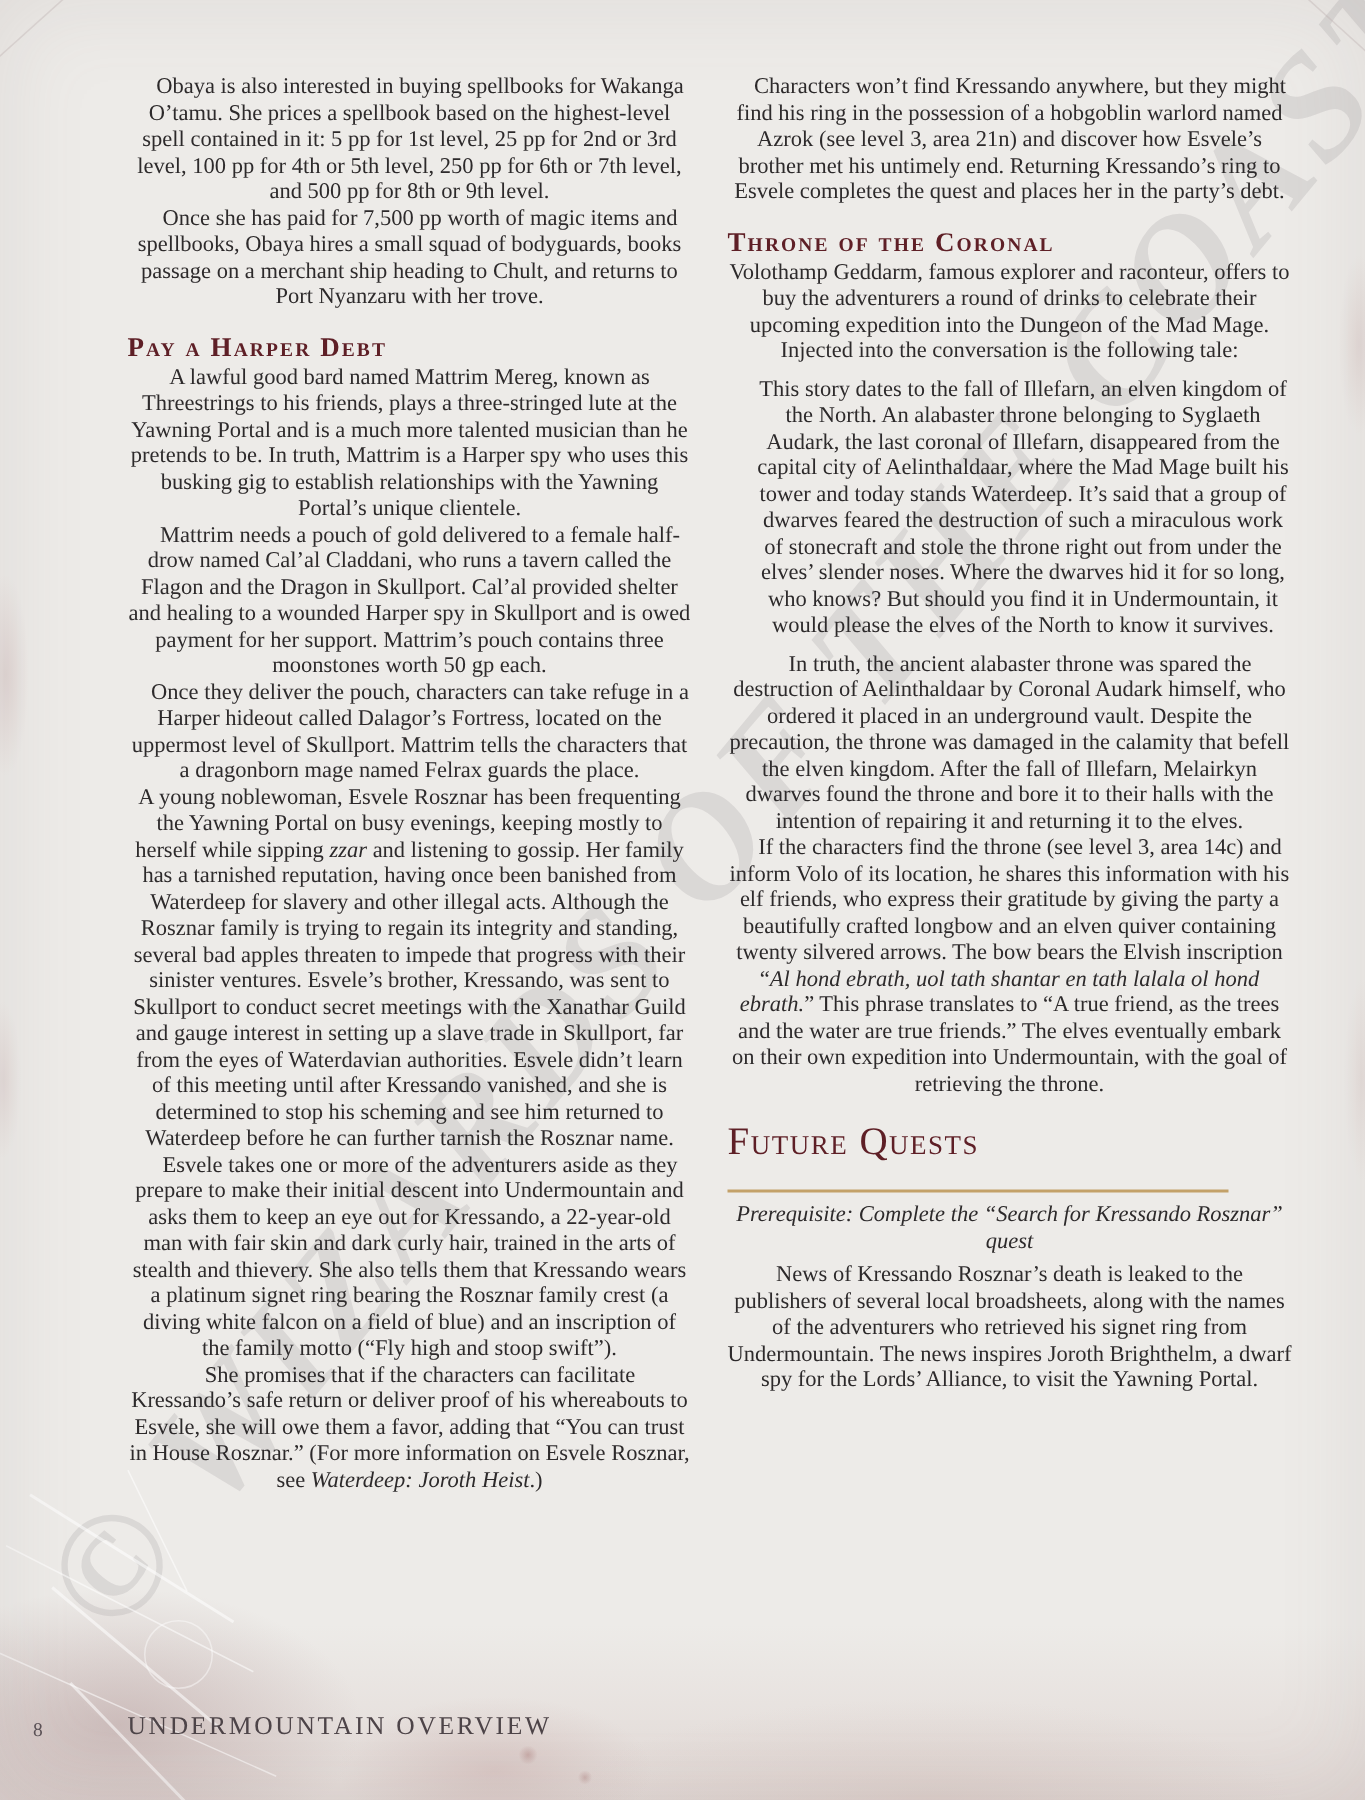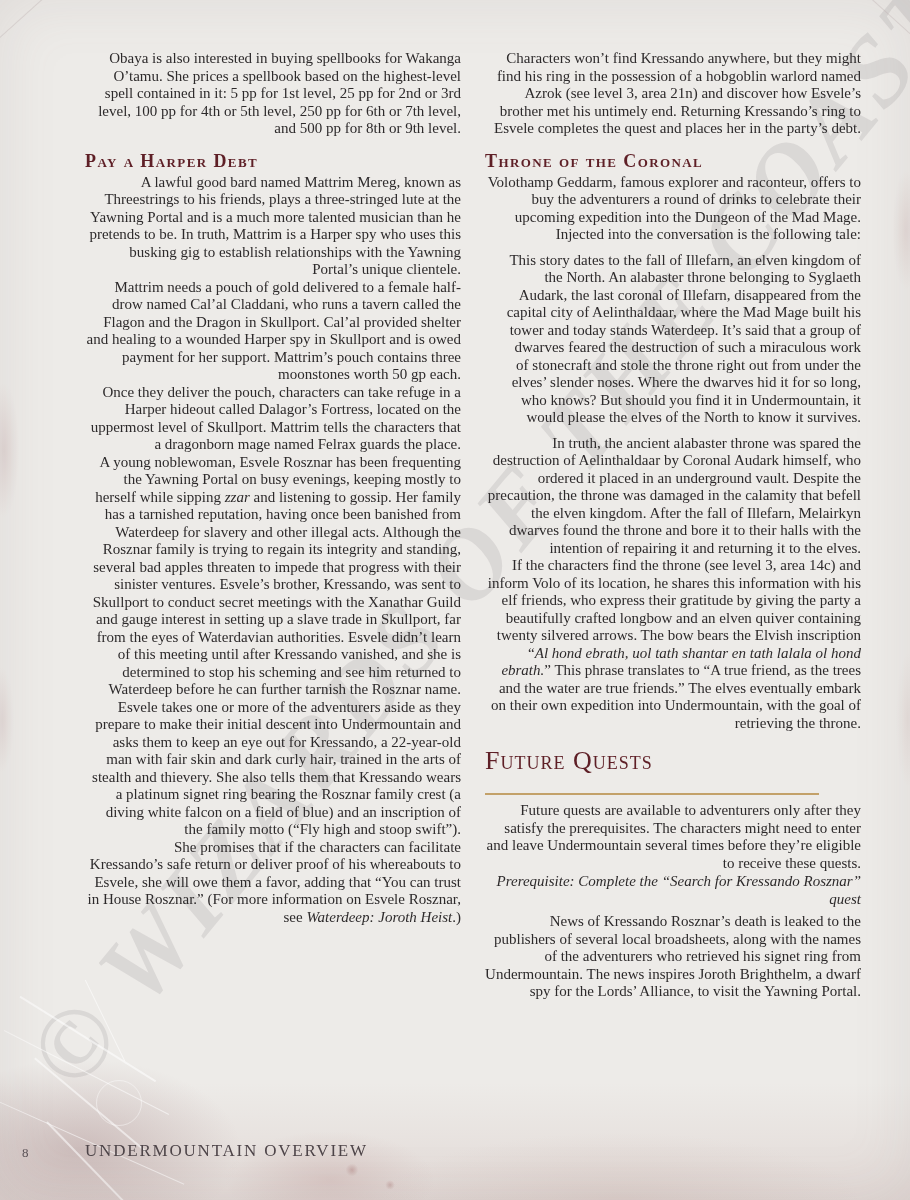--- a/index.html
+++ b/index.html
@@ -44,21 +44,21 @@
   }
   
   .ornament{position:absolute;left:0;top:1000px;width:260px;height:200px;z-index:1;pointer-events:none;}
   .orn-line{position:absolute;background:rgba(255,255,255,0.55);}
   .orn-circle{position:absolute;border:1.5px solid rgba(255,255,255,0.45);border-radius:50%;}
   .corner{position:absolute;background:rgba(190,175,175,0.35);z-index:1;}
   
   .columns{position:absolute;left:85px;top:50px;width:776px;display:flex;gap:24px;z-index:2;}
   .col{width:376px;}
   .para, .quote, .prereq{
-    margin:0;font-size:15px;line-height:17.5px;color:#2d2a2b;text-align:right;
+    margin:0;font-size:15px;line-height:17.5px;color:#2d2a2b;text-align:center;
   }
   .ind{text-indent:14px;}
   .quote{padding-left:18px;margin-top:8px;margin-bottom:8px;}
   .prereq{font-style:italic;margin:1px 0 5px 0;}
   .h-sub{
     font-variant:small-caps;font-weight:bold;color:#5e1f26;
     font-size:18px;line-height:20px;letter-spacing:1.4px;
     margin:13px 0 3px 0;
   }
   .h-major{
@@ -95,37 +95,37 @@
     <div class="orn-line" style="left:60px;top:20px;width:90px;height:1px;transform:rotate(64deg);"></div>
     <div class="orn-circle" style="left:96px;top:80px;width:44px;height:44px;"></div>
   </div>
 
   <div class="corner" style="left:-14px;top:18px;width:70px;height:1px;transform:rotate(-42deg);"></div>
   <div class="corner" style="left:856px;top:16px;width:70px;height:1px;transform:rotate(42deg);"></div>
 
   <div class="columns">
     <div class="col" id="col-left">
         <p class="para ind"><span>Obaya is also interested in buying spellbooks for Wakanga O’tamu. She prices a spellbook based on the highest-level spell contained in it: 5 pp for 1st level, 25 pp for 2nd or 3rd level, 100 pp for 4th or 5th level, 250 pp for 6th or 7th level, and 500 pp for 8th or 9th level.</span></p>
+        <p class="para ind"><span>Once she has paid for 7,500 pp worth of magic items and spellbooks, Obaya hires a small squad of bodyguards, books passage on a merchant ship heading to Chult, and returns to Port Nyanzaru with her trove.</span></p>
         <h3 class="h-sub"><span>Pay a Harper Debt</span></h3>
         <p class="para"><span>A lawful good bard named Mattrim Mereg, known as Threestrings to his friends, plays a three-stringed lute at the Yawning Portal and is a much more talented musician than he pretends to be. In truth, Mattrim is a Harper spy who uses this busking gig to establish relationships with the Yawning Portal’s unique clientele.</span></p>
         <p class="para ind"><span>Mattrim needs a pouch of gold delivered to a female half-drow named Cal’al Claddani, who runs a tavern called the Flagon and the Dragon in Skullport. Cal’al provided shelter and healing to a wounded Harper spy in Skullport and is owed payment for her support. Mattrim’s pouch contains three moonstones worth 50 gp each.</span></p>
         <p class="para ind"><span>Once they deliver the pouch, characters can take refuge in a Harper hideout called Dalagor’s Fortress, located on the uppermost level of Skullport. Mattrim tells the characters that a dragonborn mage named Felrax guards the place.</span></p>
         <p class="para"><span>A young noblewoman, Esvele Rosznar has been frequenting the Yawning Portal on busy evenings, keeping mostly to herself while sipping </span><i>zzar</i><span> and listening to gossip. Her family has a tarnished reputation, having once been banished from Waterdeep for slavery and other illegal acts. Although the Rosznar family is trying to regain its integrity and standing, several bad apples threaten to impede that progress with their sinister ventures. Esvele’s brother, Kressando, was sent to Skullport to conduct secret meetings with the Xanathar Guild and gauge interest in setting up a slave trade in Skullport, far from the eyes of Waterdavian authorities. Esvele didn’t learn of this meeting until after Kressando vanished, and she is determined to stop his scheming and see him returned to Waterdeep before he can further tarnish the Rosznar name.</span></p>
         <p class="para ind"><span>Esvele takes one or more of the adventurers aside as they prepare to make their initial descent into Undermountain and asks them to keep an eye out for Kressando, a 22-year-old man with fair skin and dark curly hair, trained in the arts of stealth and thievery. She also tells them that Kressando wears a platinum signet ring bearing the Rosznar family crest (a diving white falcon on a field of blue) and an inscription of the family motto (“Fly high and stoop swift”).</span></p>
         <p class="para ind"><span>She promises that if the characters can facilitate Kressando’s safe return or deliver proof of his whereabouts to Esvele, she will owe them a favor, adding that “You can trust in House Rosznar.” (For more information on Esvele Rosznar, see </span><i>Waterdeep: Joroth Heist</i><span>.)</span></p>
       </div>
     <div class="col" id="col-right">
         <p class="para ind"><span>Characters won’t find Kressando anywhere, but they might find his ring in the possession of a hobgoblin warlord named Azrok (see level 3, area 21n) and discover how Esvele’s brother met his untimely end. Returning Kressando’s ring to Esvele completes the quest and places her in the party’s debt.</span></p>
         <h3 class="h-sub"><span>Throne of the Coronal</span></h3>
         <p class="para"><span>Volothamp Geddarm, famous explorer and raconteur, offers to buy the adventurers a round of drinks to celebrate their upcoming expedition into the Dungeon of the Mad Mage. Injected into the conversation is the following tale:</span></p>
         <p class="quote"><span>This story dates to the fall of Illefarn, an elven kingdom of the North. An alabaster throne belonging to Syglaeth Audark, the last coronal of Illefarn, disappeared from the capital city of Aelinthaldaar, where the Mad Mage built his tower and today stands Waterdeep. It’s said that a group of dwarves feared the destruction of such a miraculous work of stonecraft and stole the throne right out from under the elves’ slender noses. Where the dwarves hid it for so long, who knows? But should you find it in Undermountain, it would please the elves of the North to know it survives.</span></p>
         <p class="para ind"><span>In truth, the ancient alabaster throne was spared the destruction of Aelinthaldaar by Coronal Audark himself, who ordered it placed in an underground vault. Despite the precaution, the throne was damaged in the calamity that befell the elven kingdom. After the fall of Illefarn, Melairkyn dwarves found the throne and bore it to their halls with the intention of repairing it and returning it to the elves.</span></p>
         <p class="para ind"><span>If the characters find the throne (see level 3, area 14c) and inform Volo of its location, he shares this information with his elf friends, who express their gratitude by giving the party a beautifully crafted longbow and an elven quiver containing twenty silvered arrows. The bow bears the Elvish inscription “</span><i>Al hond ebrath, uol tath shantar en tath lalala ol hond ebrath.</i><span>” This phrase translates to “A true friend, as the trees and the water are true friends.” The elves eventually embark on their own expedition into Undermountain, with the goal of retrieving the throne.</span></p>
         <h2 class="h-major"><span>Future Quests</span></h2>
-        <p class="para"><span>Future quests are available to adventurers only after they satisfy the prerequisites. The characters might need to enter and leave Undermountain several times before they’re eligible to receive these quests.</span></p>
         <p class="prereq"><span>Prerequisite: Complete the “Search for Kressando Rosznar” quest</span></p>
         <p class="para"><span>News of Kressando Rosznar’s death is leaked to the publishers of several local broadsheets, along with the names of the adventurers who retrieved his signet ring from Undermountain. The news inspires Joroth Brighthelm, a dwarf spy for the Lords’ Alliance, to visit the Yawning Portal.</span></p>
       </div>
   </div>
 
   <div class="footer-num">8</div>
   <div class="footer-title">UNDERMOUNTAIN OVERVIEW</div>
 
   <div class="vignette"></div>
 </div>

